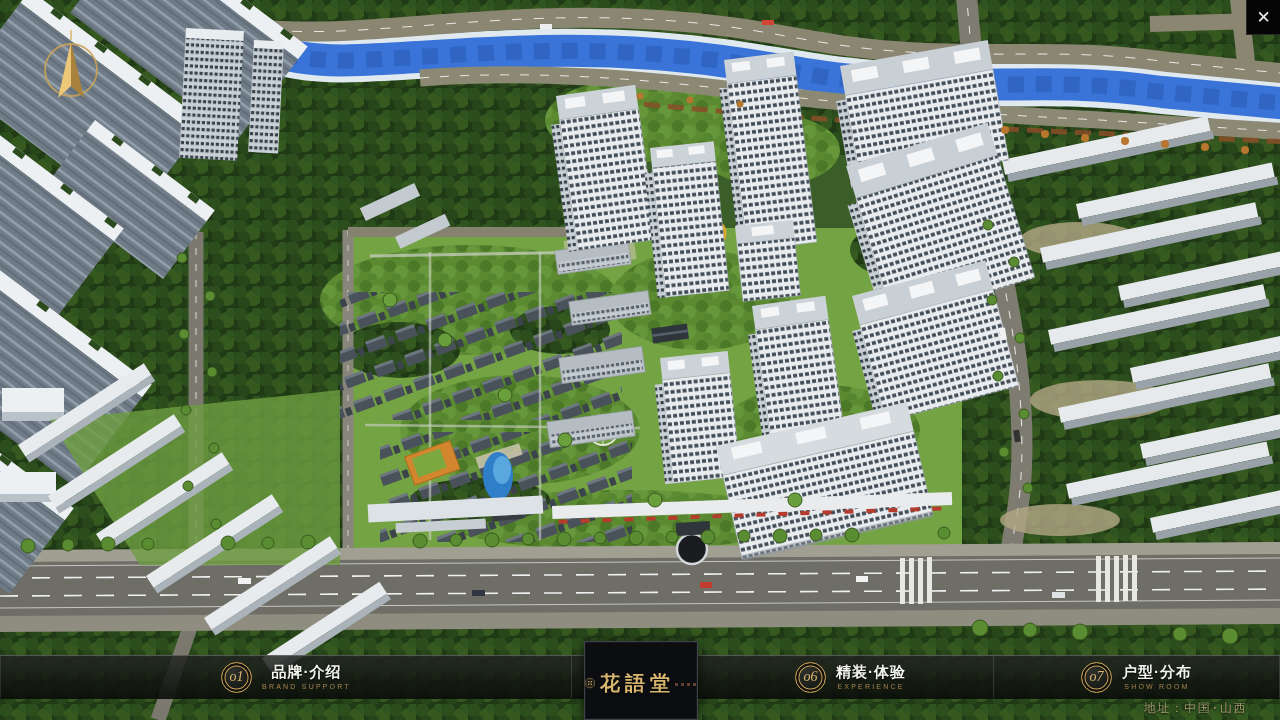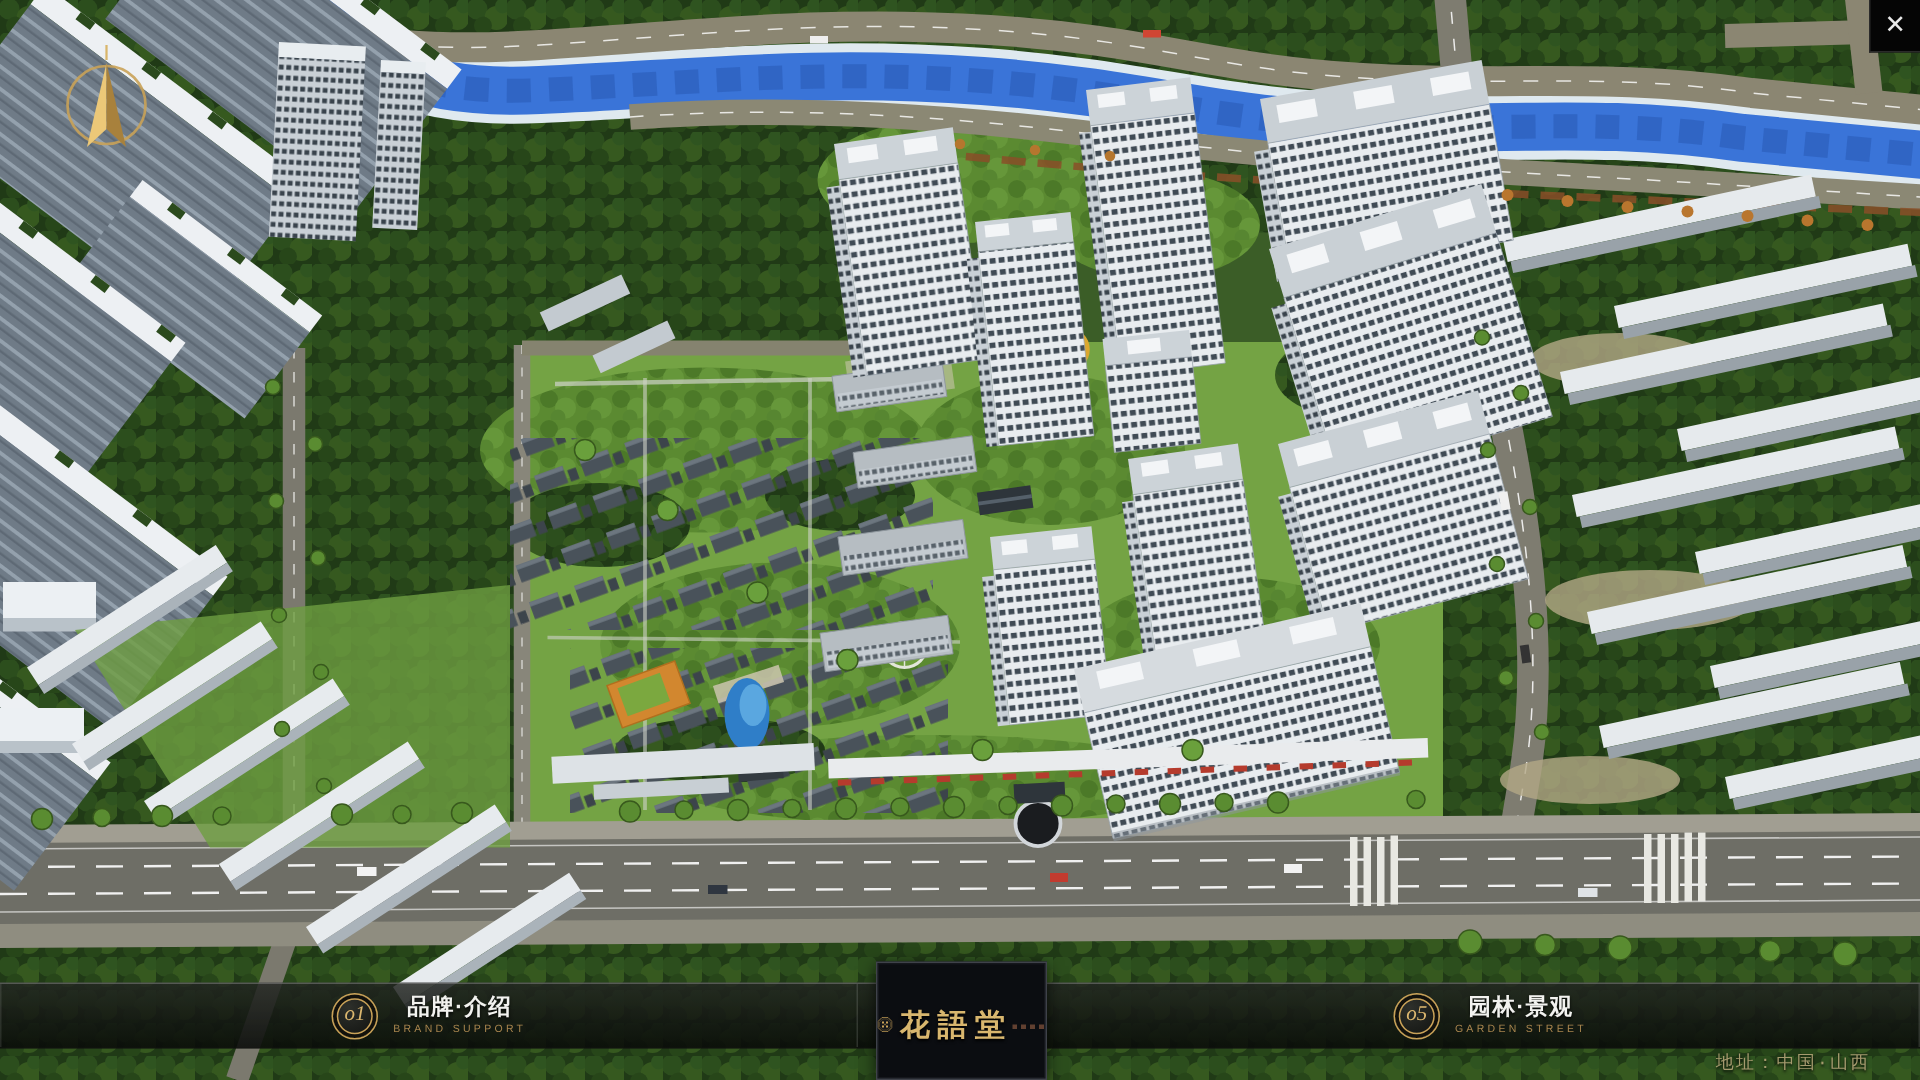--- a/index.html
+++ b/index.html
@@ -548,24 +548,31 @@
         <span class="badge">o1</span>
         <span class="nav-text">
           <span class="nav-label">品牌·介绍</span>
           <span class="nav-sub">BRAND SUPPORT</span>
         </span>
       </div>
     </div>
     <div class="center-slot"></div>
     <div class="nav-group right">
       <div class="nav-item">
-        <span class="badge">o5</span>
+        <span class="badge">o6</span>
         <span class="nav-text">
-          <span class="nav-label">园林·景观</span>
-          <span class="nav-sub">GARDEN STREET</span>
+          <span class="nav-label">精装·体验</span>
+          <span class="nav-sub">EXPERIENCE</span>
+        </span>
+      </div>
+      <div class="nav-item">
+        <span class="badge">o7</span>
+        <span class="nav-text">
+          <span class="nav-label">户型·分布</span>
+          <span class="nav-sub">SHOW ROOM</span>
         </span>
       </div>
     </div>
   </nav>
 
   <div class="logo-panel">
     <svg width="30" height="30" viewBox="0 0 30 30">
       <polygon points="9,1 21,1 29,9 29,21 21,29 9,29 1,21 1,9" fill="#14161a" stroke="#c9a258" stroke-width="1.4"></polygon>
       <polygon points="10.5,4 19.5,4 26,10.5 26,19.5 19.5,26 10.5,26 4,19.5 4,10.5" fill="none" stroke="#9a7b3e" stroke-width=".8"></polygon>
       <g fill="#c9a258">

